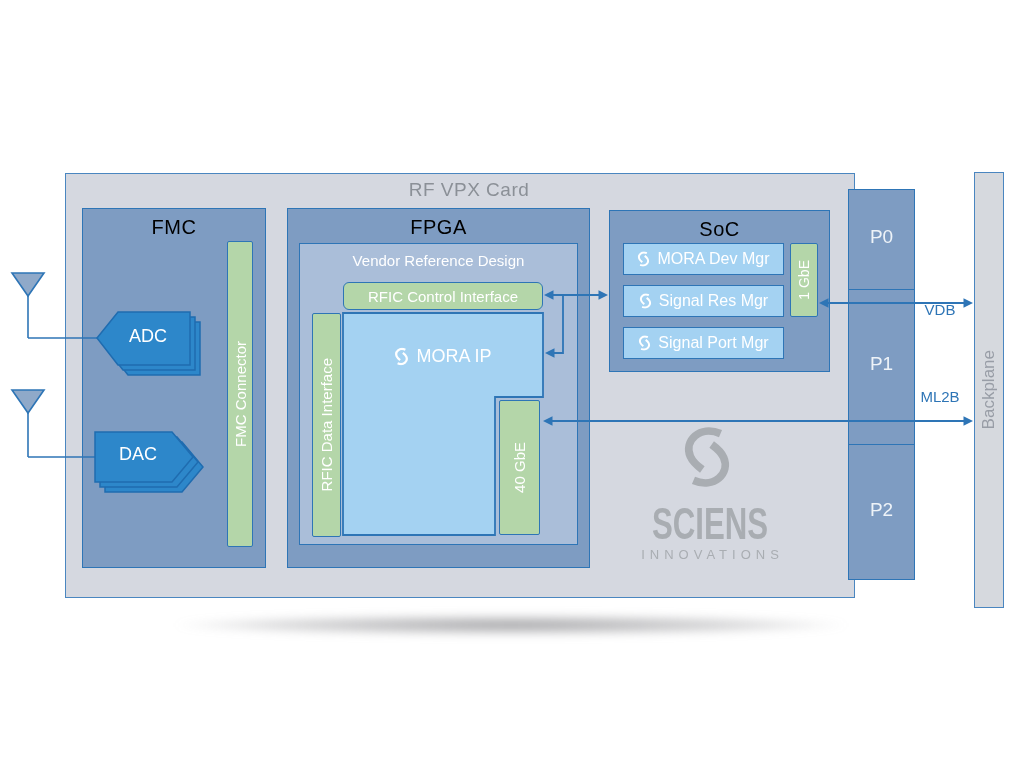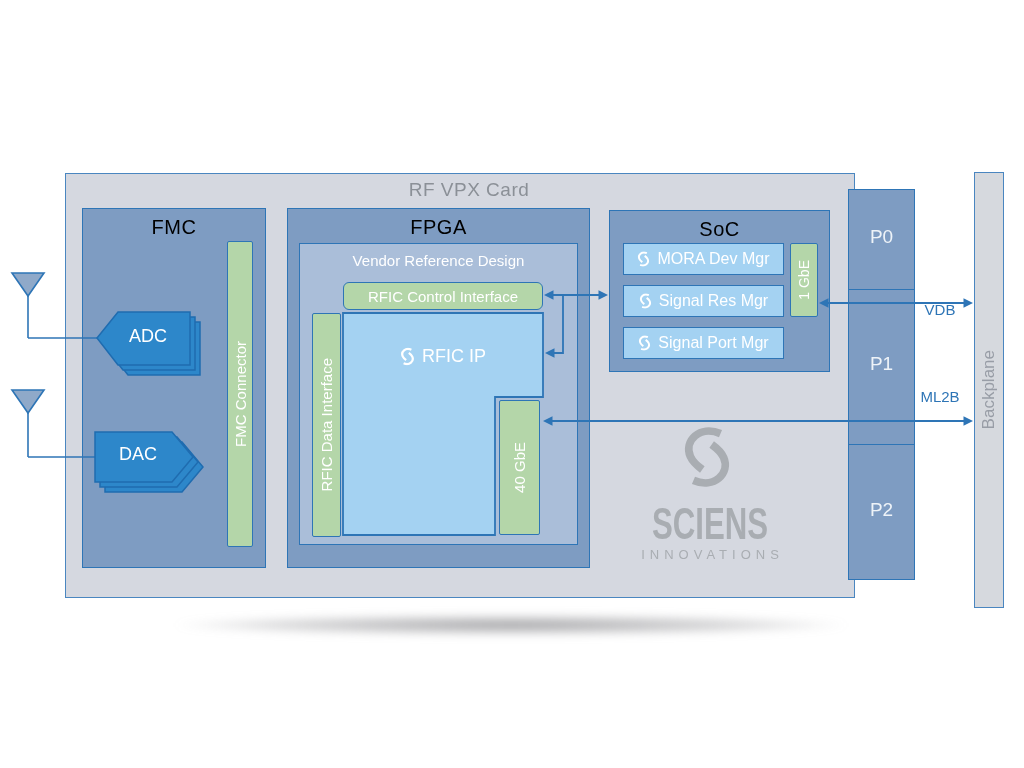--- a/index.html
+++ b/index.html
@@ -237,21 +237,21 @@
   </svg>
 
   <div class="abs greenbox gbe40">
     <span class="vtext">40 GbE</span>
   </div>
 
   <div class="abs mora-label">
     <svg class="icon-s" width="15" height="19" viewBox="0 0 100 120" style="color:#ffffff">
         <use href="#sciens-glyph"></use>
       </svg>
-    <span>RFIC IP</span>
+    <span>MORA IP</span>
   </div>
   <div class="abs chiplabel adc-label">ADC</div>
   <div class="abs chiplabel dac-label">DAC</div>
   <div class="abs linklabel vdb">VDB</div>
   <div class="abs linklabel ml2b">ML2B</div>
 
   <svg class="abs logo-glyph" viewBox="0 0 100 120">
       <use href="#sciens-glyph"></use>
     </svg>
   <div class="abs logo-word">SCIENS</div>

